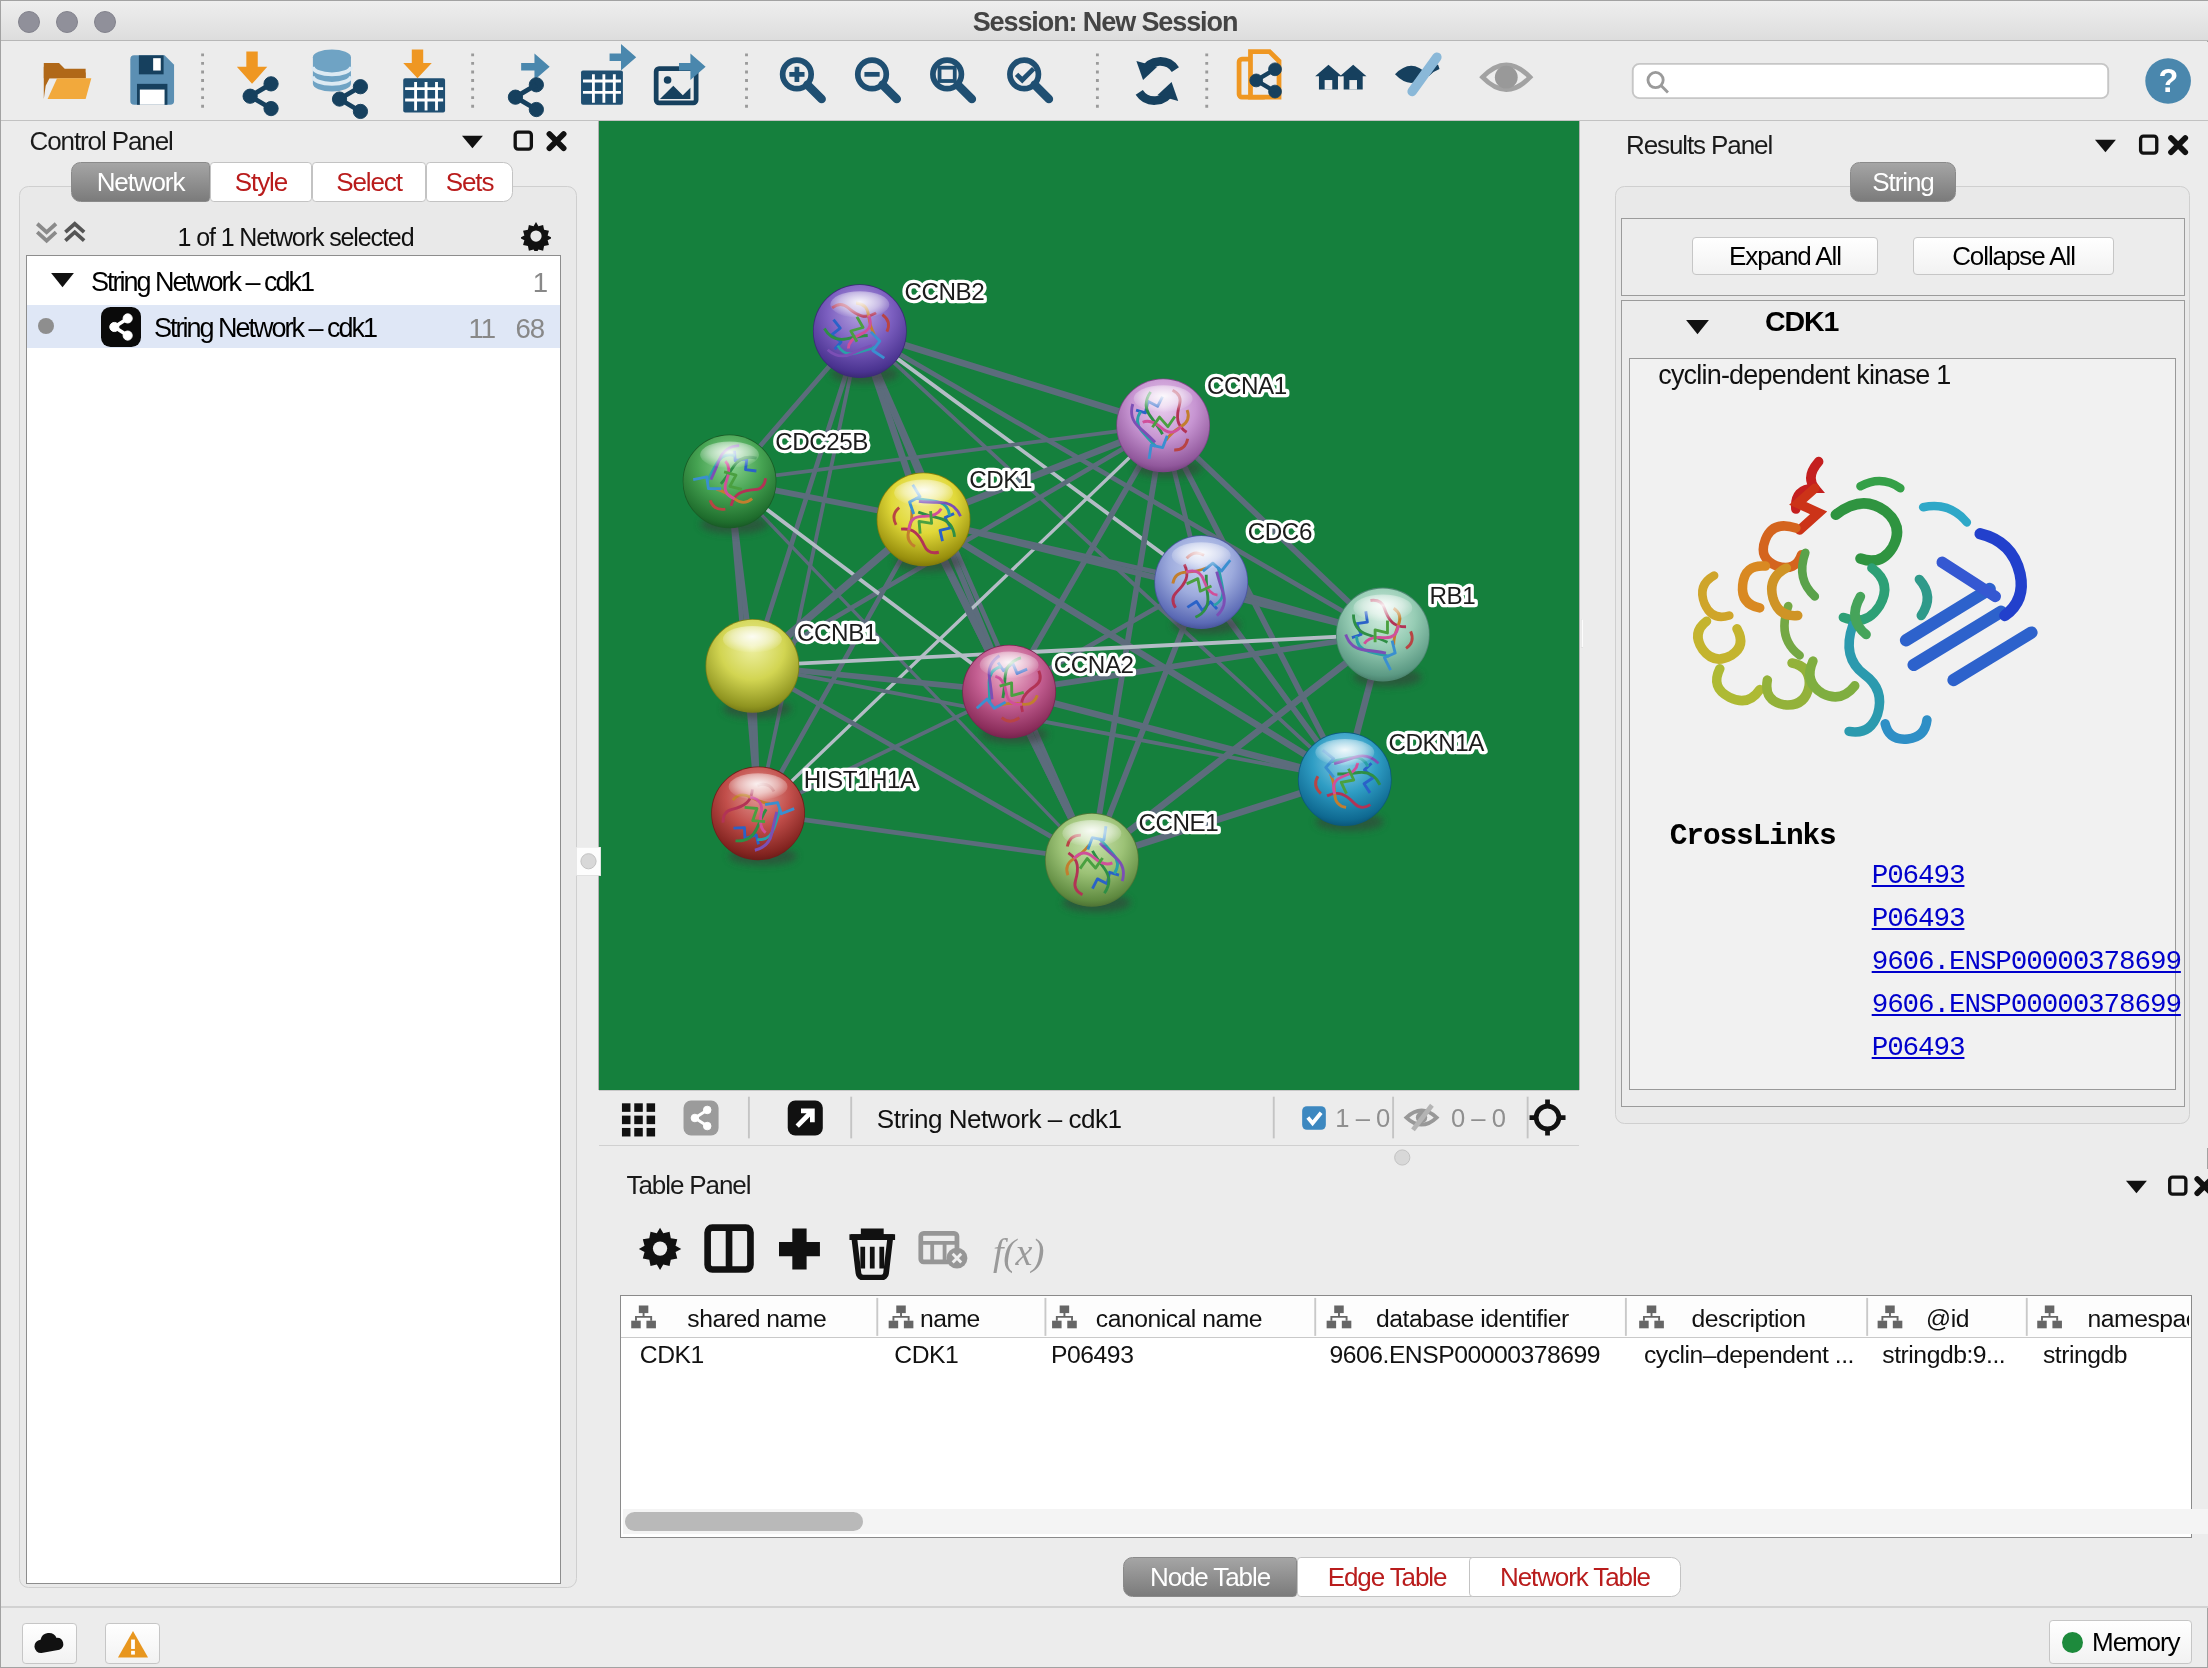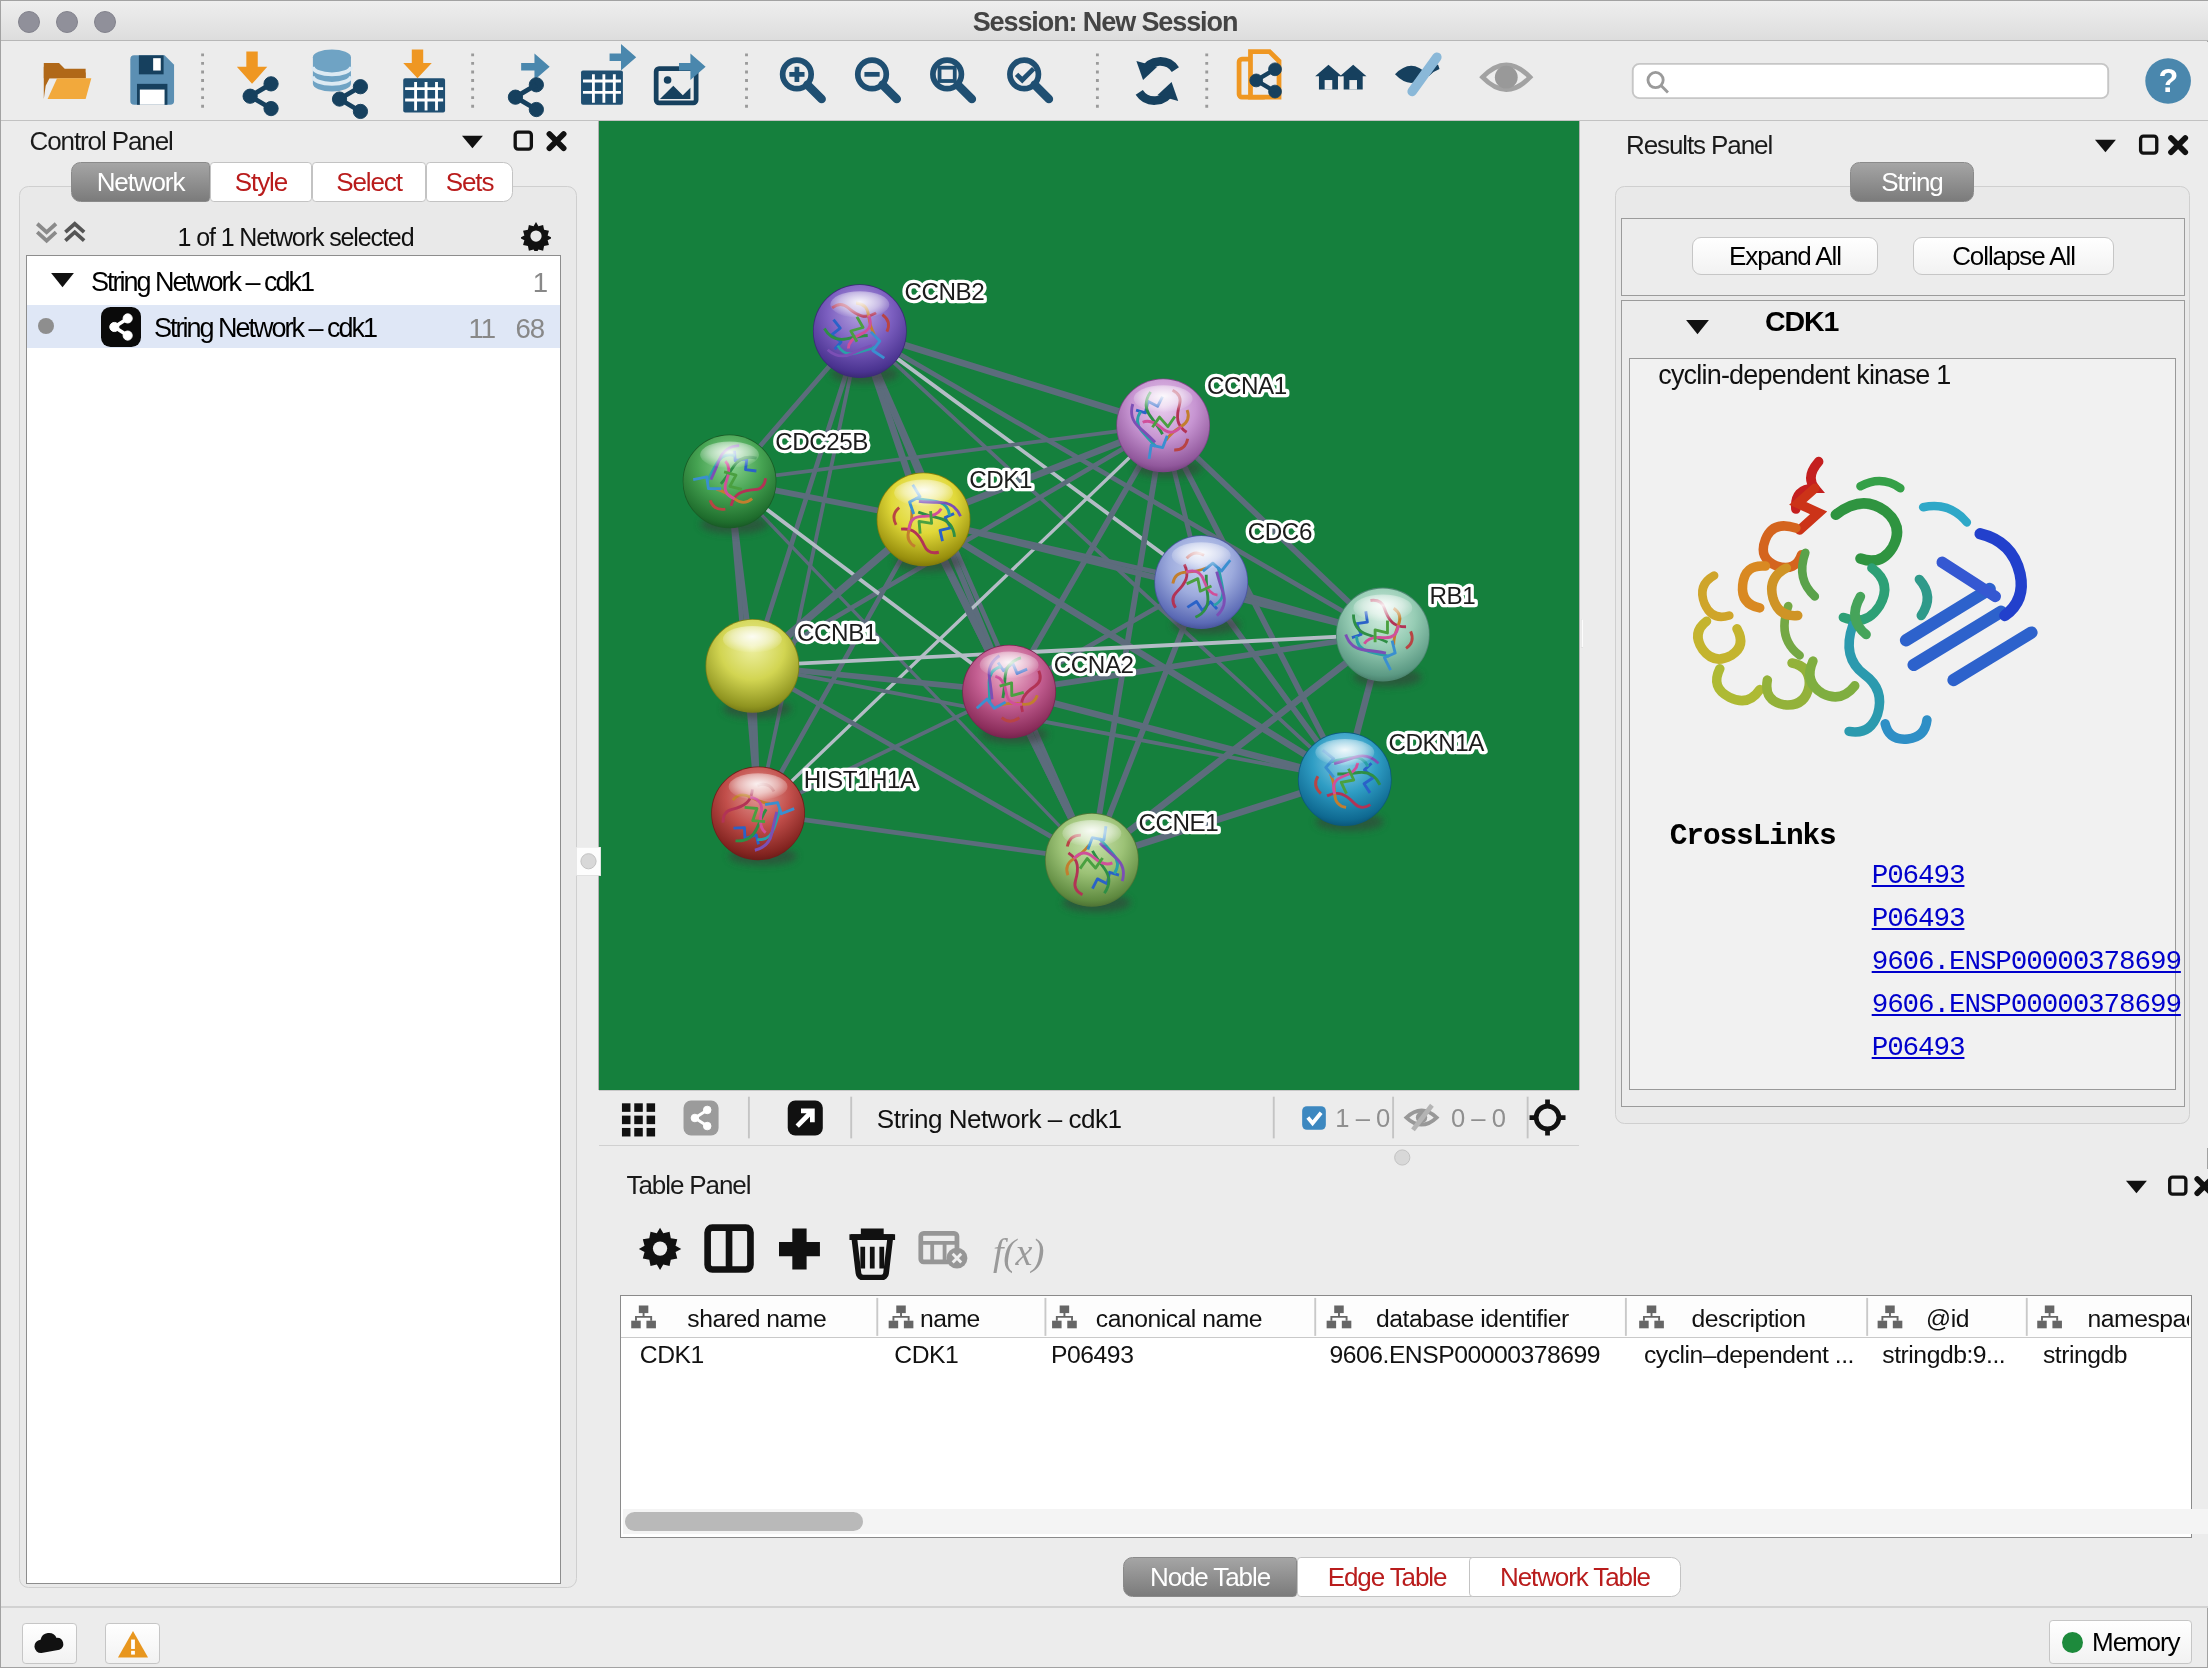--- a/index.html
+++ b/index.html
@@ -22,21 +22,21 @@
 
 #cp-list{position:absolute;background:#fff;border:1.9px solid #8d8d8d;}
 #cp-row2{position:absolute;background:#dfe7f6;}
 
 #canvas{position:absolute;left:597px;top:120px;width:982px;height:969px;background:#15803d;border-left:1px solid #b2b2b2;border-right:1px solid #b2b2b2;}
 #netbar{position:absolute;left:598px;top:1089px;width:980px;height:56px;background:#ececec;border-top:1px solid #c8c8c8;border-bottom:1px solid #d0d0d0;}
 
 #results{position:absolute;left:1582px;top:120px;width:627px;height:1027px;background:#ececec;}
 
 #tablepanel{position:absolute;left:598px;top:1168px;width:1610px;height:439px;background:#ececec;}
-.btn{position:absolute;background:linear-gradient(#ffffff,#f2f2f2);border:1px solid #c6c6c6;border-radius:9px;text-align:center;font-size:26px;color:#000;}
+.btn{position:absolute;background:linear-gradient(#ffffff,#f2f2f2);border:1px solid #c6c6c6;border-radius:4px;text-align:center;font-size:26px;color:#000;}
 .serif{font-family:Liberation Mono, monospace;}
 </style>
 </head>
 <body>
 <div id="win">
 <div id="titlebar">
   <div class="tl" style="left:17px;"></div>
   <div class="tl" style="left:55px;"></div>
   <div class="tl" style="left:93px;"></div>
   <div id="title">Session: New Session</div>
@@ -501,21 +501,21 @@
 <svg class="abs" style="left:1387px;top:1147px;" width="28.5" height="19" viewBox="0 0 30 20">
       <circle cx="15" cy="10" r="8" fill="#d8d8d8" stroke="#c0c0c0"></circle>
     </svg>
 <div id="results">
   <div class="abs panelhdr" style="left:43px;top:8.6px;">Results Panel</div>
   <svg class="abs" style="left:512px;top:13.3px;" width="114" height="25" viewBox="0 0 120 26">
     <path d="M0 6 L22 6 L11 19 z" fill="#111"></path>
     <rect x="48" y="2" width="17" height="18" rx="3" fill="none" stroke="#111" stroke-width="3.5"></rect>
     <path d="M80 4 l15 15 m0 -15 l-15 15" stroke="#111" stroke-width="6" stroke-linecap="round"></path>
   </svg>
-  <div class="abs tabbtn tabsel" style="left:267px;top:41px;width:124px;line-height:38px;border-radius:9.5px;">String</div>
+  <div class="abs tabbtn tabsel" style="left:267px;top:41px;width:106px;line-height:38px;border-radius:9.5px;">String</div>
   <div class="roundpanel" style="left:32px;top:65px;width:575px;height:938px;"></div>
   <div class="abs" style="left:38px;top:97px;width:564px;height:78px;background:#ececec;border:1.9px solid #9b9b9b;">
     <div class="btn" style="left:70px;top:18px;width:186px;height:38px;line-height:36px;">Expand All</div>
     <div class="btn" style="left:291px;top:18px;width:201px;height:38px;line-height:36px;">Collapse All</div>
   </div>
   <div class="abs" style="left:38px;top:179px;width:564px;height:807px;background:#ececec;border:1.9px solid #9b9b9b;">
     <svg class="abs" style="left:63px;top:17px;" width="25" height="19" viewBox="0 0 26 20">
           <path d="M1 2 L25 2 L13 17 z" fill="#111"></path>
         </svg>
     <div class="abs" style="left:143px;top:3.8px;font-size:28.5px;font-weight:bold;color:#000;">CDK1</div>

